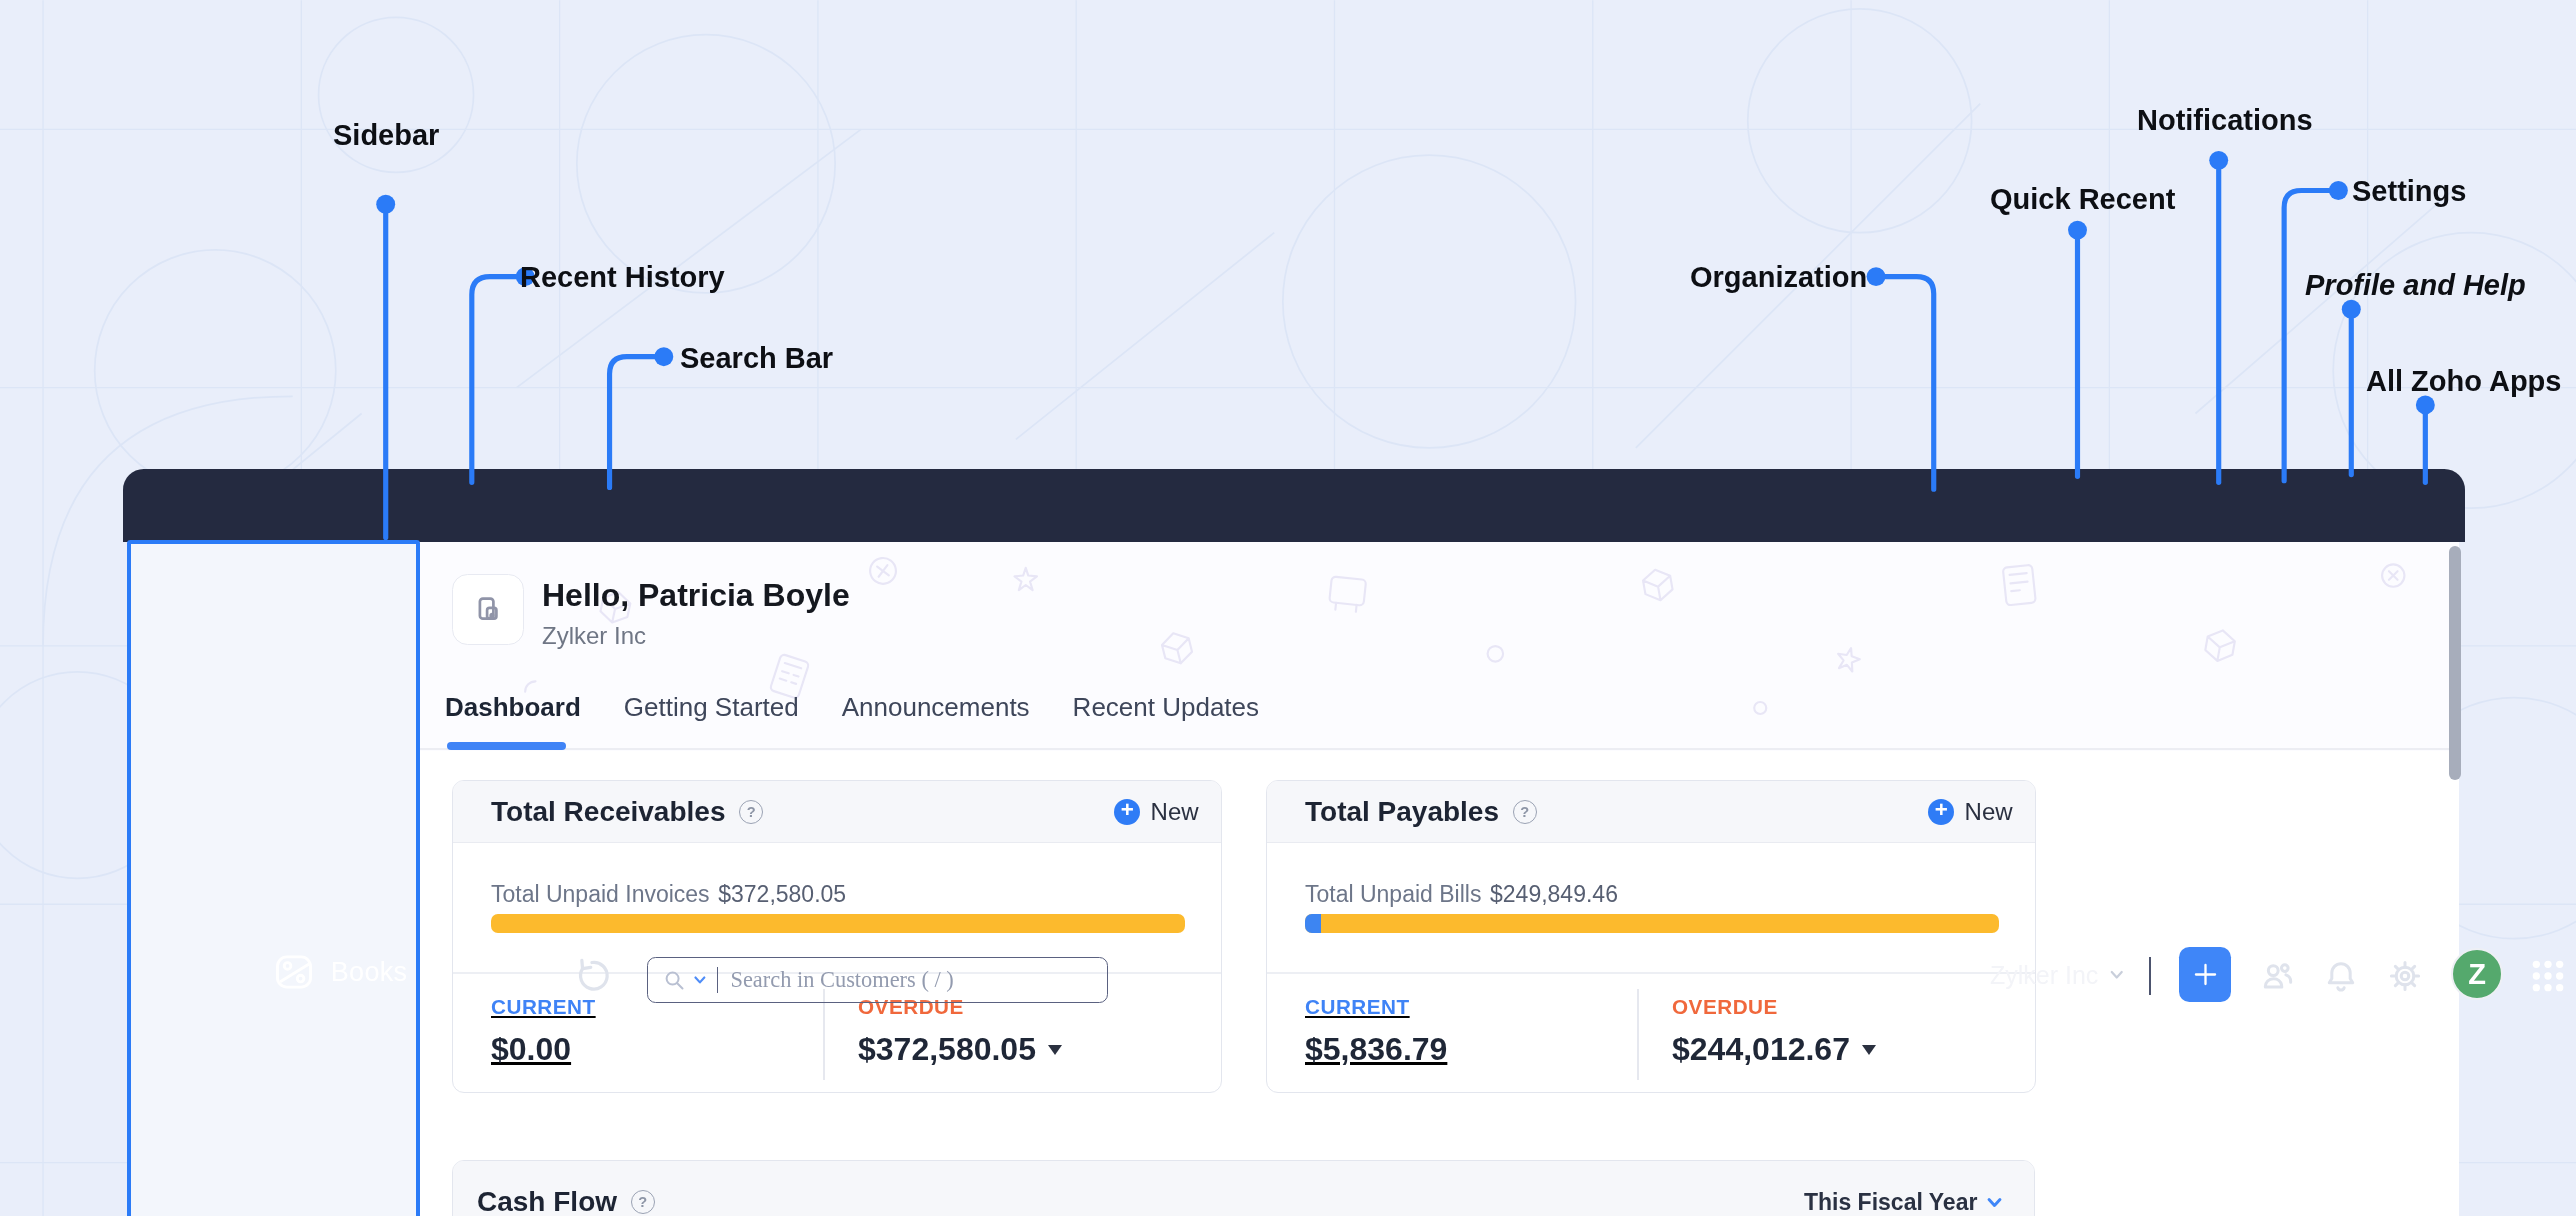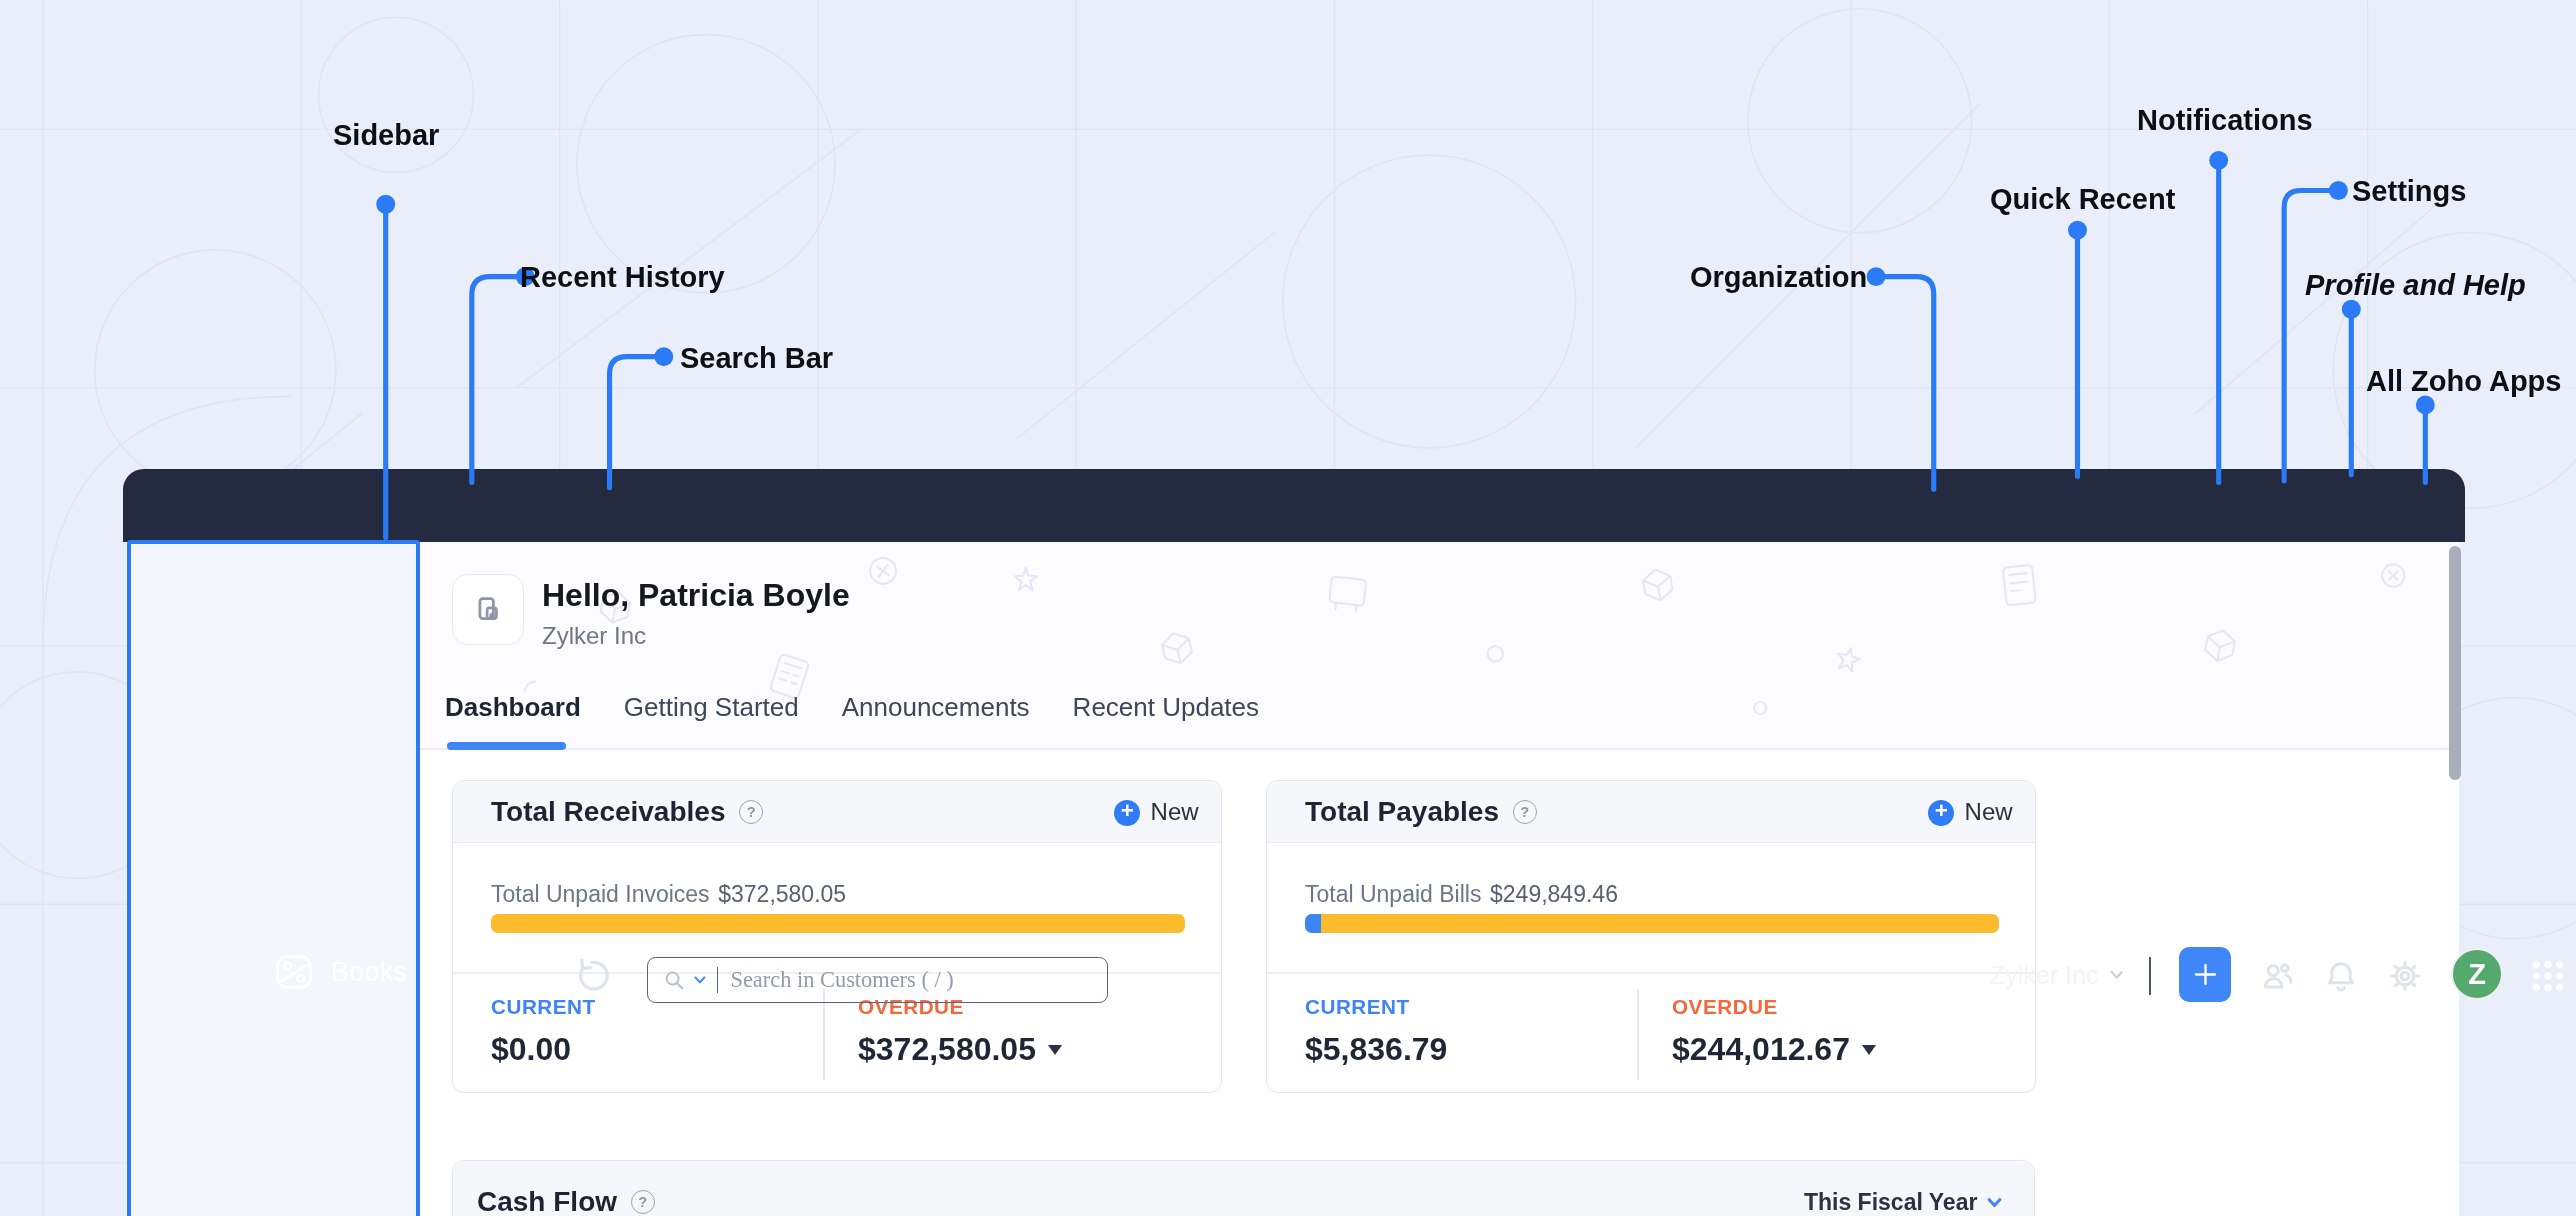--- a/index.html
+++ b/index.html
@@ -63,35 +63,35 @@
 
   
   .card { position:absolute; top:780px; width:770px; height:313px; background:#fff;
     border:1.7px solid #e3e6ee; border-radius:12px; z-index:6; }
   .card-header { height:62px; background:#f6f7fa; border-bottom:1.7px solid #e9ebf1; border-radius:10.3px 10.3px 0 0;
     display:flex; align-items:center; padding:0 22.4px 0 38px; gap:13.8px; }
   .card-title { font-size:28px; font-weight:600; color:#1d2433; }
   .help-icon { width:24px; height:24px; border:1.7px solid #9ba3b4; border-radius:50%;
     display:flex; align-items:center; justify-content:center; }
   .help-icon::after { content:"?"; font-size:14.6px; color:#8d95a6; font-weight:600; }
-  .new-btn { margin-left:auto; display:flex; align-items:flex-end; gap:10.3px; }
+  .new-btn { margin-left:auto; display:flex; align-items:center; gap:10.3px; }
   .plus-circle { width:26px; height:26px; border-radius:50%; background:#2f7cf6; color:#fff;
     display:flex; align-items:center; justify-content:center; }
   .plus-circle::after { content:"+"; font-size:22.4px; font-weight:600; line-height:1; margin-top:-2.6px; }
   .new-label { font-size:24px; color:#2a3040; }
   .summary-row { position:absolute; left:38px; top:100px; font-size:23px; display:flex; gap:8.6px; }
   .summary-label { color:#6d7689; }
   .summary-value { color:#575f72; }
   .progress { position:absolute; left:38px; top:133px; width:694px; height:19px; border-radius:6.9px;
     overflow:hidden; display:flex; background:#fcba2d; }
   .progress .seg-current { background:#3d85f2; height:100%; }
   .card .hline { position:absolute; left:0; top:191px; width:100%; height:1.7px; background:#edeff4; }
   .card .vline { position:absolute; left:370px; top:208px; width:1.7px; height:91px; background:#e6e8ef; }
   .stat { position:absolute; top:214px; }
-  .stat.left { left:38px; } .stat.right { left:405px; }
+  .stat.left { left:38px;text-decoration:underline; } .stat.right { left:405px; }
   .stat-label { font-size:20.7px; font-weight:600; letter-spacing:0.5px; }
   .stat-label.current { color:#3f83f6; } .stat-label.overdue { color:#f0683c; }
   .stat-value { margin-top:12px; font-size:32px; font-weight:700; color:#1f2737; display:flex; align-items:center; }
   .caret-down { width:0; height:0; border-left:7.7px solid transparent; border-right:7.7px solid transparent;
     border-top:10.3px solid #2b3140; margin-left:12px; }
 
   
   #cashflow-card { position:absolute; left:452px; top:1160px; width:1583px; height:112px; background:#fff;
     border:1.7px solid #e3e6ee; border-radius:12px 12px 0 0; z-index:6; }
   #cashflow-header { height:82px; background:#f6f7fa; border-radius:10.3px 10.3px 0 0;

